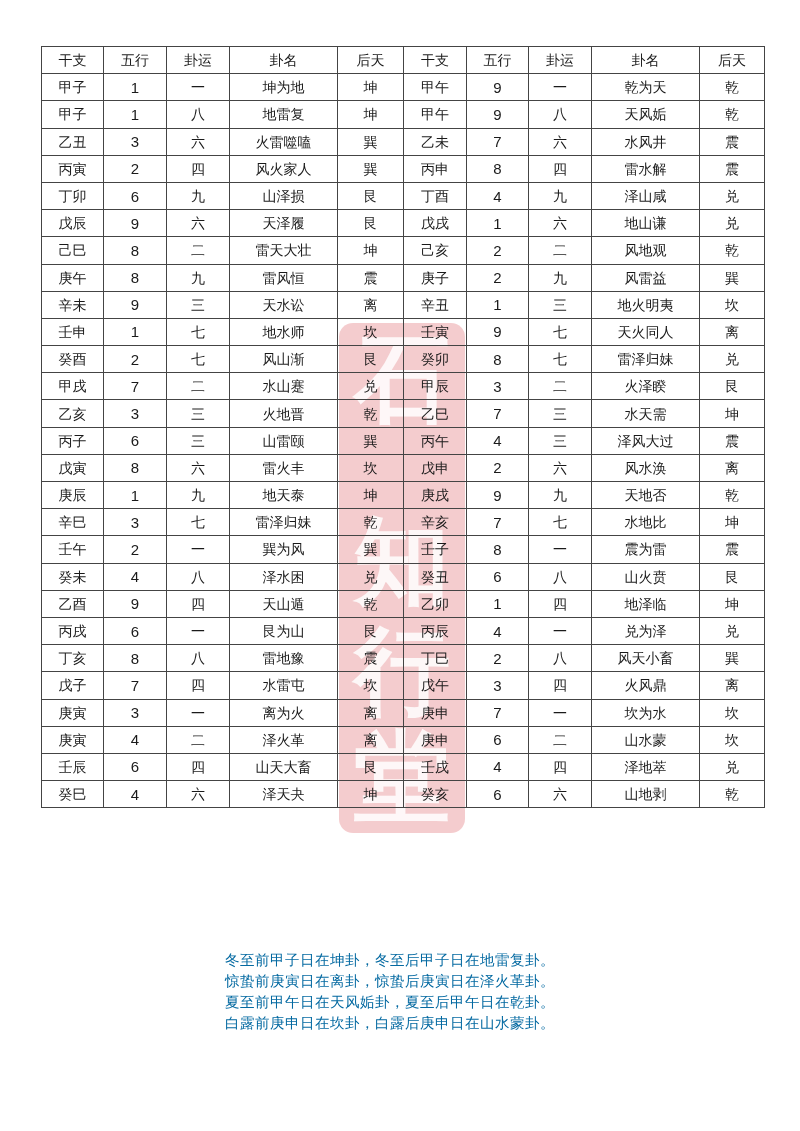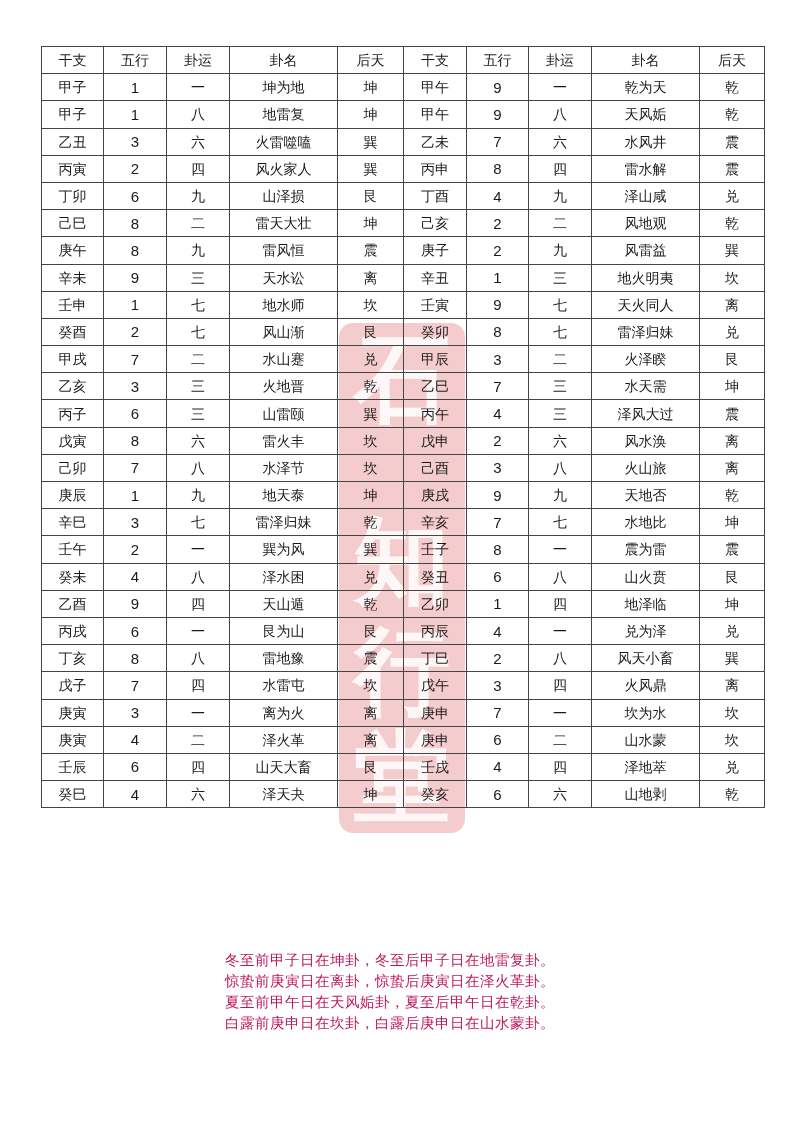--- a/index.html
+++ b/index.html
@@ -27,21 +27,21 @@
       background: #f3c4c6; border-radius: 14px; z-index: 1; opacity: 0.85;
       overflow: hidden;
     }
     .watermark .wm-char {
       position: absolute; left: 0; width: 126px; text-align: center;
       color: #ffffff; font-size: 96px; line-height: 1; opacity: 0.85;
       font-family: "DejaVu Serif", serif; font-weight: bold;
     }
     .notes {
       position: absolute; left: 225px; top: 950px; width: 360px; z-index: 2;
-      font-size: 14.5px; line-height: 21px; color: #be185d;
+      font-size: 14.5px; line-height: 21px; color: #0369a1;
       white-space: nowrap;
     }
     .notes div { letter-spacing: 0.5px; }
   </style>
 </head>
 <body>
 
 <div class="page">
 
   <div class="watermark">
@@ -133,20 +133,32 @@
           <td>九</td>
           <td>山泽损</td>
           <td>艮</td>
           <td>丁酉</td>
           <td class="num">4</td>
           <td>九</td>
           <td>泽山咸</td>
           <td>兑</td>
         </tr>
         <tr>
+          <td>戊辰</td>
+          <td class="num">9</td>
+          <td>六</td>
+          <td>天泽履</td>
+          <td>艮</td>
+          <td>戊戌</td>
+          <td class="num">1</td>
+          <td>六</td>
+          <td>地山谦</td>
+          <td>兑</td>
+        </tr>
+        <tr>
           <td>己巳</td>
           <td class="num">8</td>
           <td>二</td>
           <td>雷天大壮</td>
           <td>坤</td>
           <td>己亥</td>
           <td class="num">2</td>
           <td>二</td>
           <td>风地观</td>
           <td>乾</td>
@@ -238,32 +250,20 @@
         <tr>
           <td>戊寅</td>
           <td class="num">8</td>
           <td>六</td>
           <td>雷火丰</td>
           <td>坎</td>
           <td>戊申</td>
           <td class="num">2</td>
           <td>六</td>
           <td>风水涣</td>
-          <td>离</td>
-        </tr>
-        <tr>
-          <td>己卯</td>
-          <td class="num">7</td>
-          <td>八</td>
-          <td>水泽节</td>
-          <td>坎</td>
-          <td>己酉</td>
-          <td class="num">3</td>
-          <td>八</td>
-          <td>火山旅</td>
           <td>离</td>
         </tr>
         <tr>
           <td>庚辰</td>
           <td class="num">1</td>
           <td>九</td>
           <td>地天泰</td>
           <td>坤</td>
           <td>庚戌</td>
           <td class="num">9</td>

